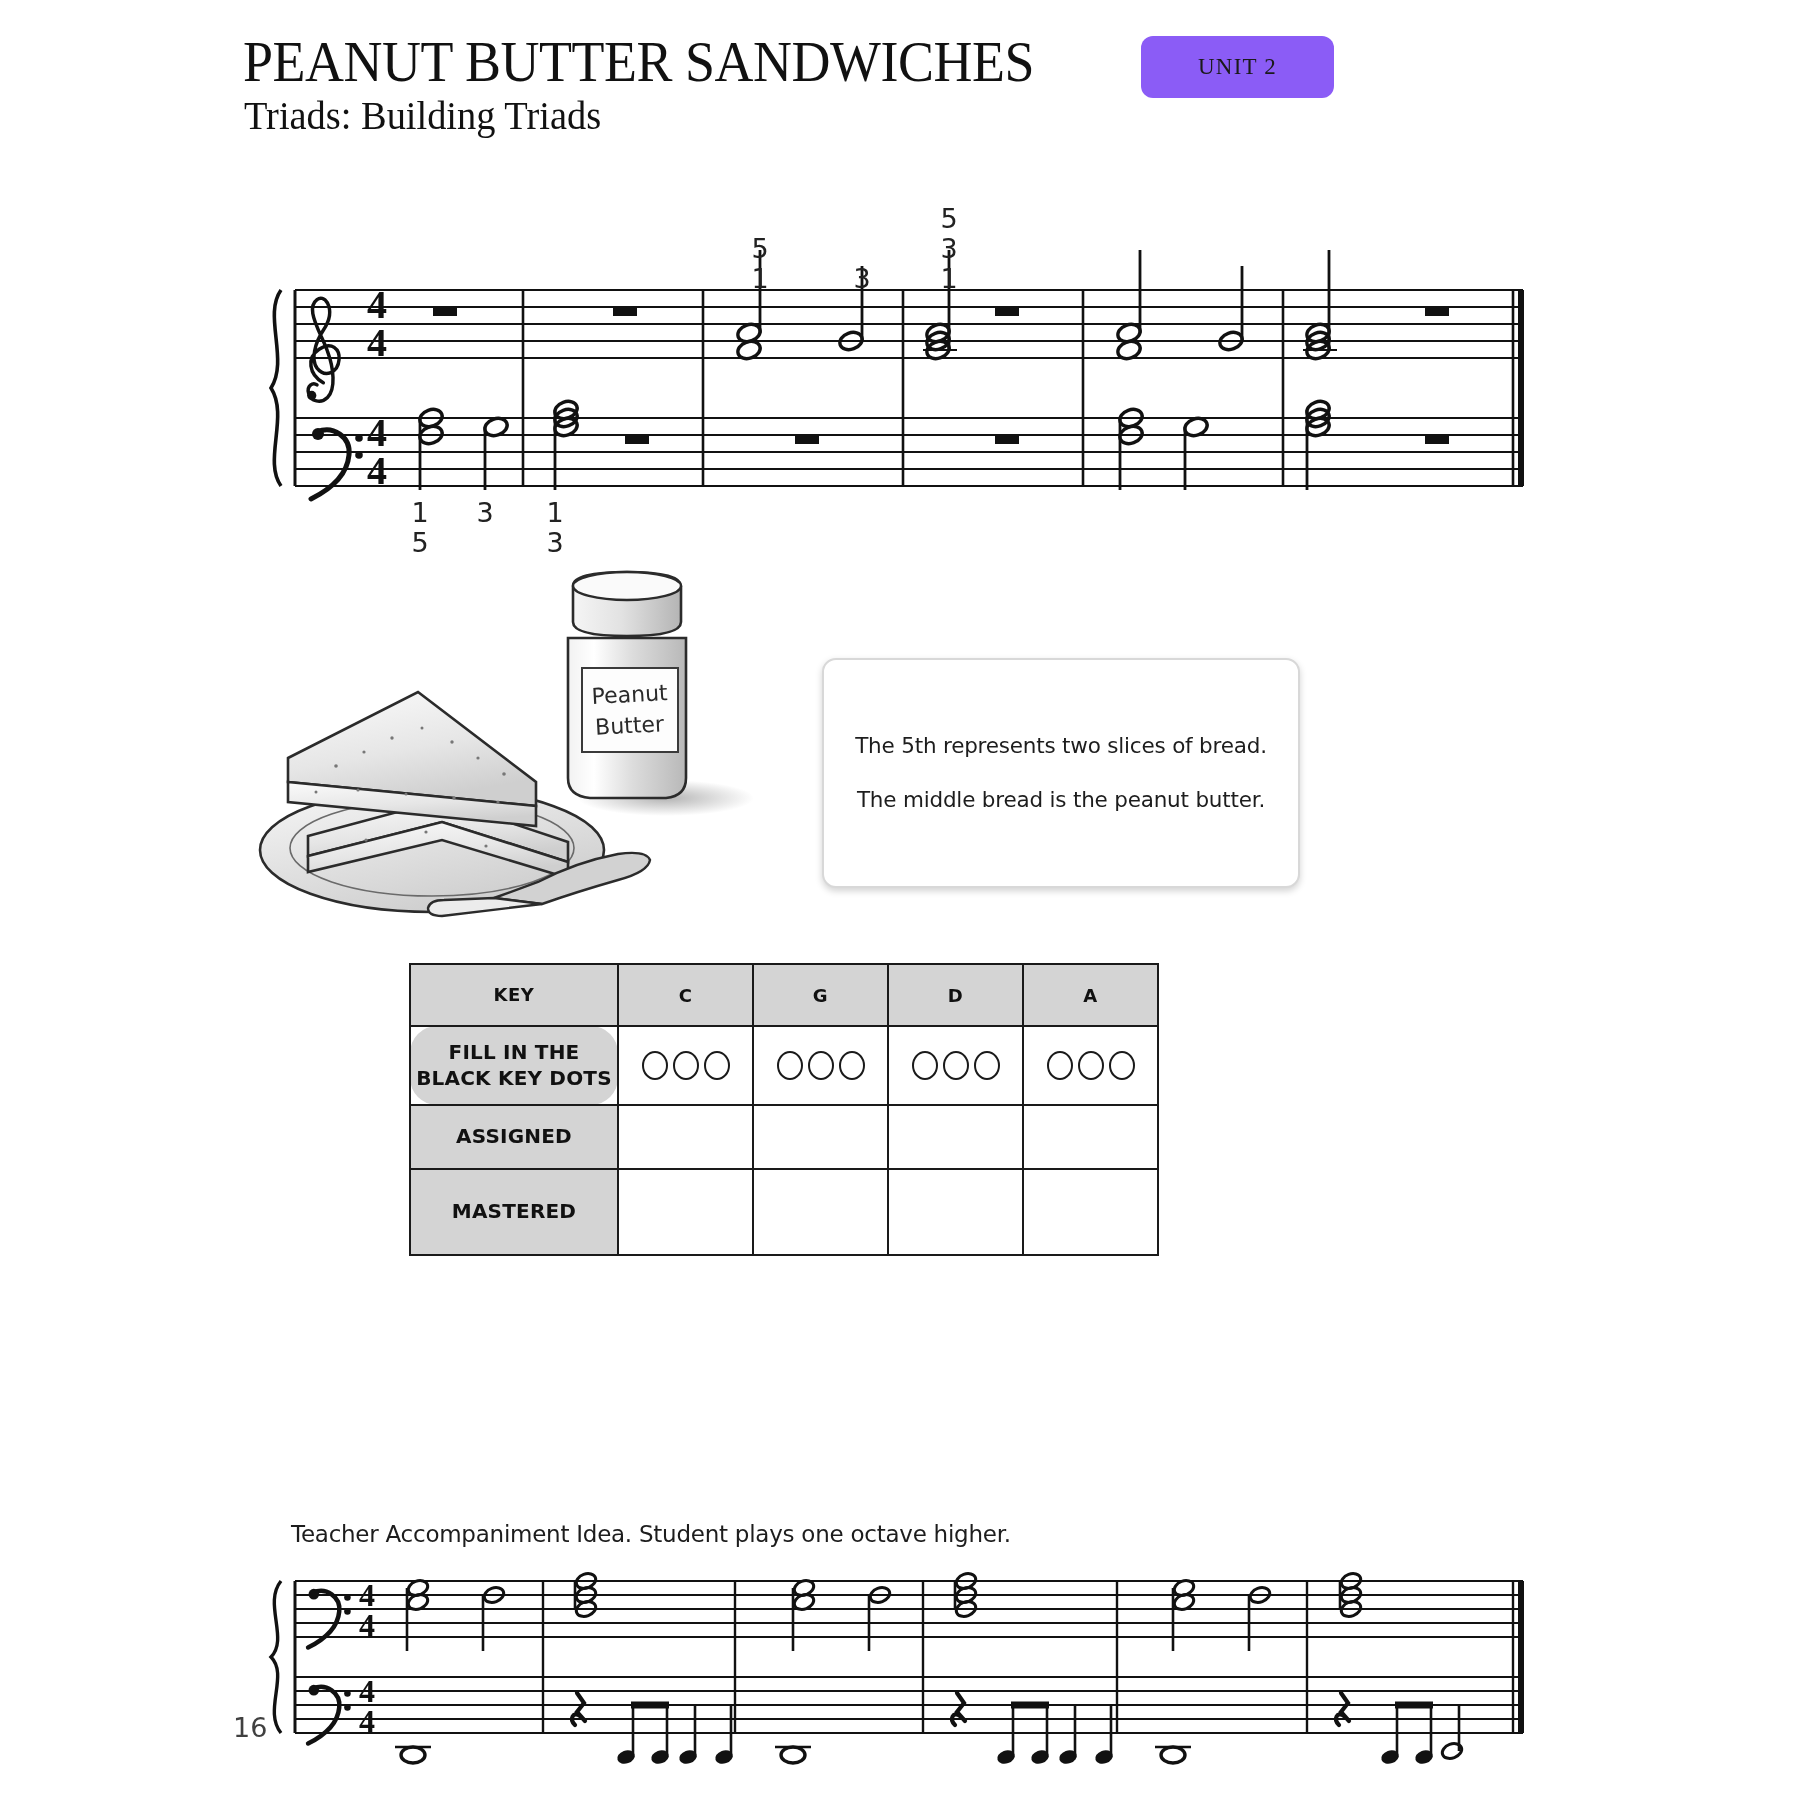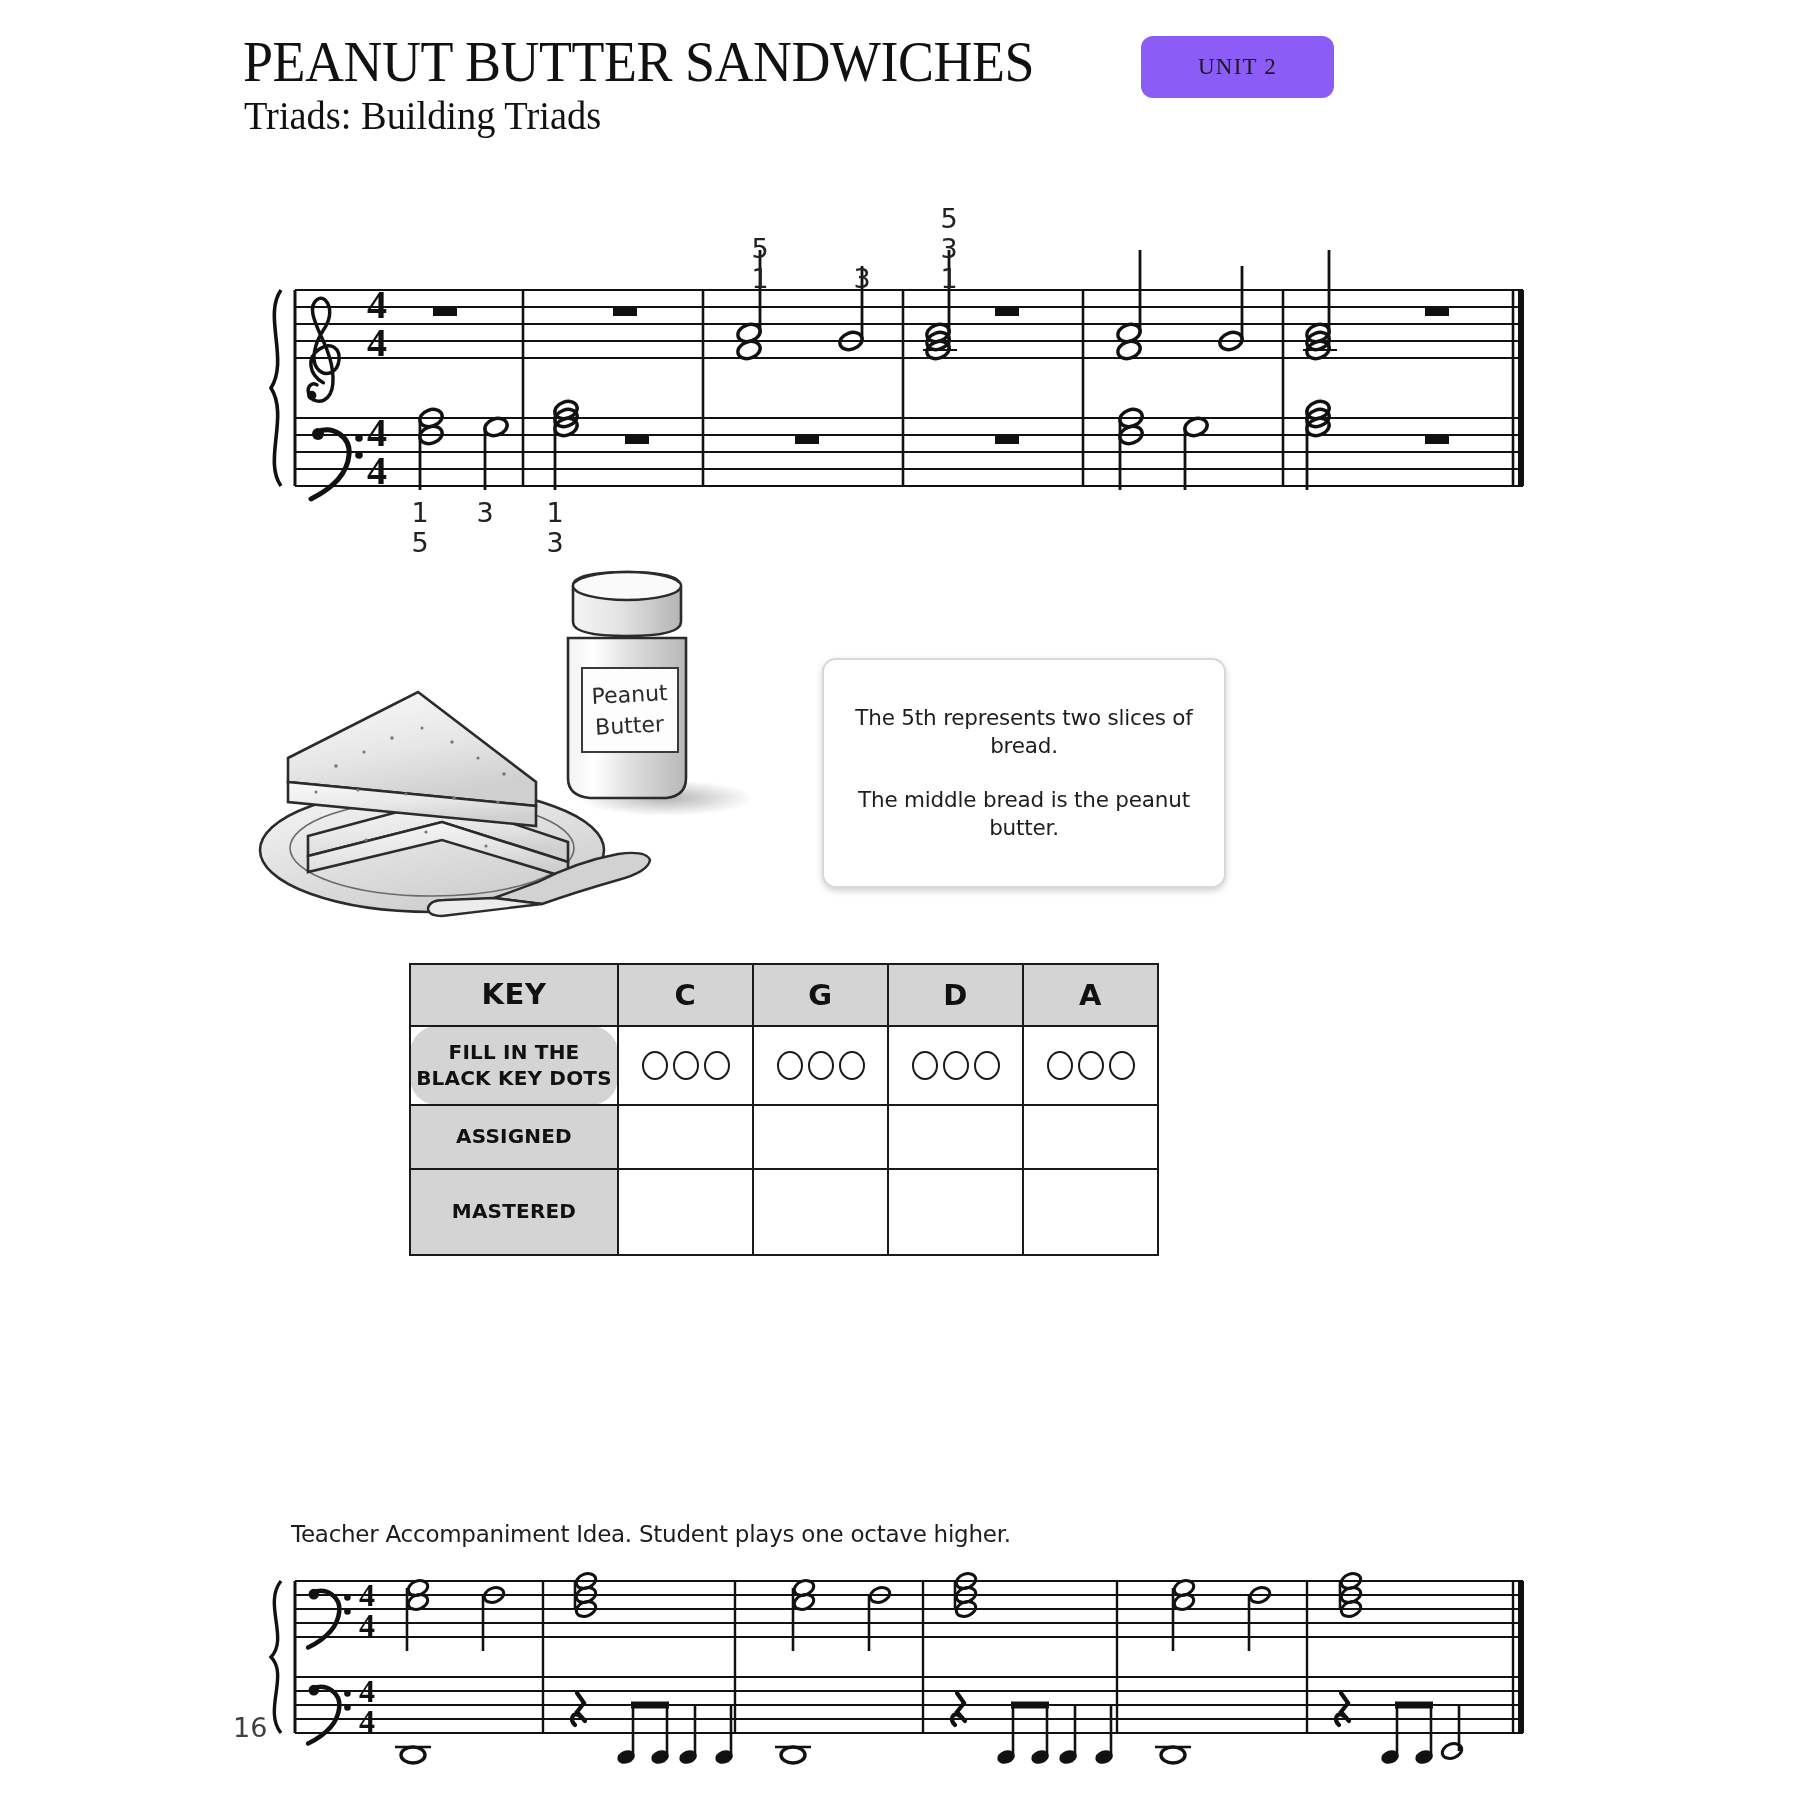--- a/index.html
+++ b/index.html
@@ -36,21 +36,21 @@
     font-family:"Liberation Serif", serif;
     font-size:23px; letter-spacing:1.2px; color:#1a1a1a;
   }
 
   
   .staffsvg { position:absolute; }
 
   
   #infobox {
     position:absolute; left:822px; top:658px;
-    width:404px; height:230px;
+    width:478px; height:230px;
     background:#fff;
     border:2px solid #d8d8d8;
     border-radius:14px;
     box-shadow:0 3px 7px rgba(0,0,0,0.18);
     display:flex; flex-direction:column;
     align-items:center; justify-content:center;
     padding:4px 14px; box-sizing:border-box;
   }
   #infobox p {
     margin:0; text-align:center;
@@ -76,21 +76,21 @@
     padding:0;
   }
   #keytable .labelcell {
     background:#d4d4d4;
     width:206px;
     font-size:20px;
     letter-spacing:0.2px;
     line-height:1.28;
   }
   #keytable .datacell { background:#fff; width:133px; }
-  #keytable .hdr { font-size:29px; height:60px; background:#d4d4d4; letter-spacing:0.5px;margin-left:16px;}
+  #keytable .hdr { font-size:18px; height:60px; background:#d4d4d4; letter-spacing:0.5px;margin-left:16px;}
   #keytable .r-dots { height:77px;border-radius:27px; }
   #keytable .r-assigned { height:62px; }
   #keytable .r-mastered { height:84px;text-align:center; }
   .dots { display:flex; gap:5px; justify-content:center; align-items:center; }
   .dot {
     width:26px; height:29px; border:2.6px solid #1a1a1a;
     border-radius:50%;
     box-sizing:border-box; background:#fff;
   }
 

